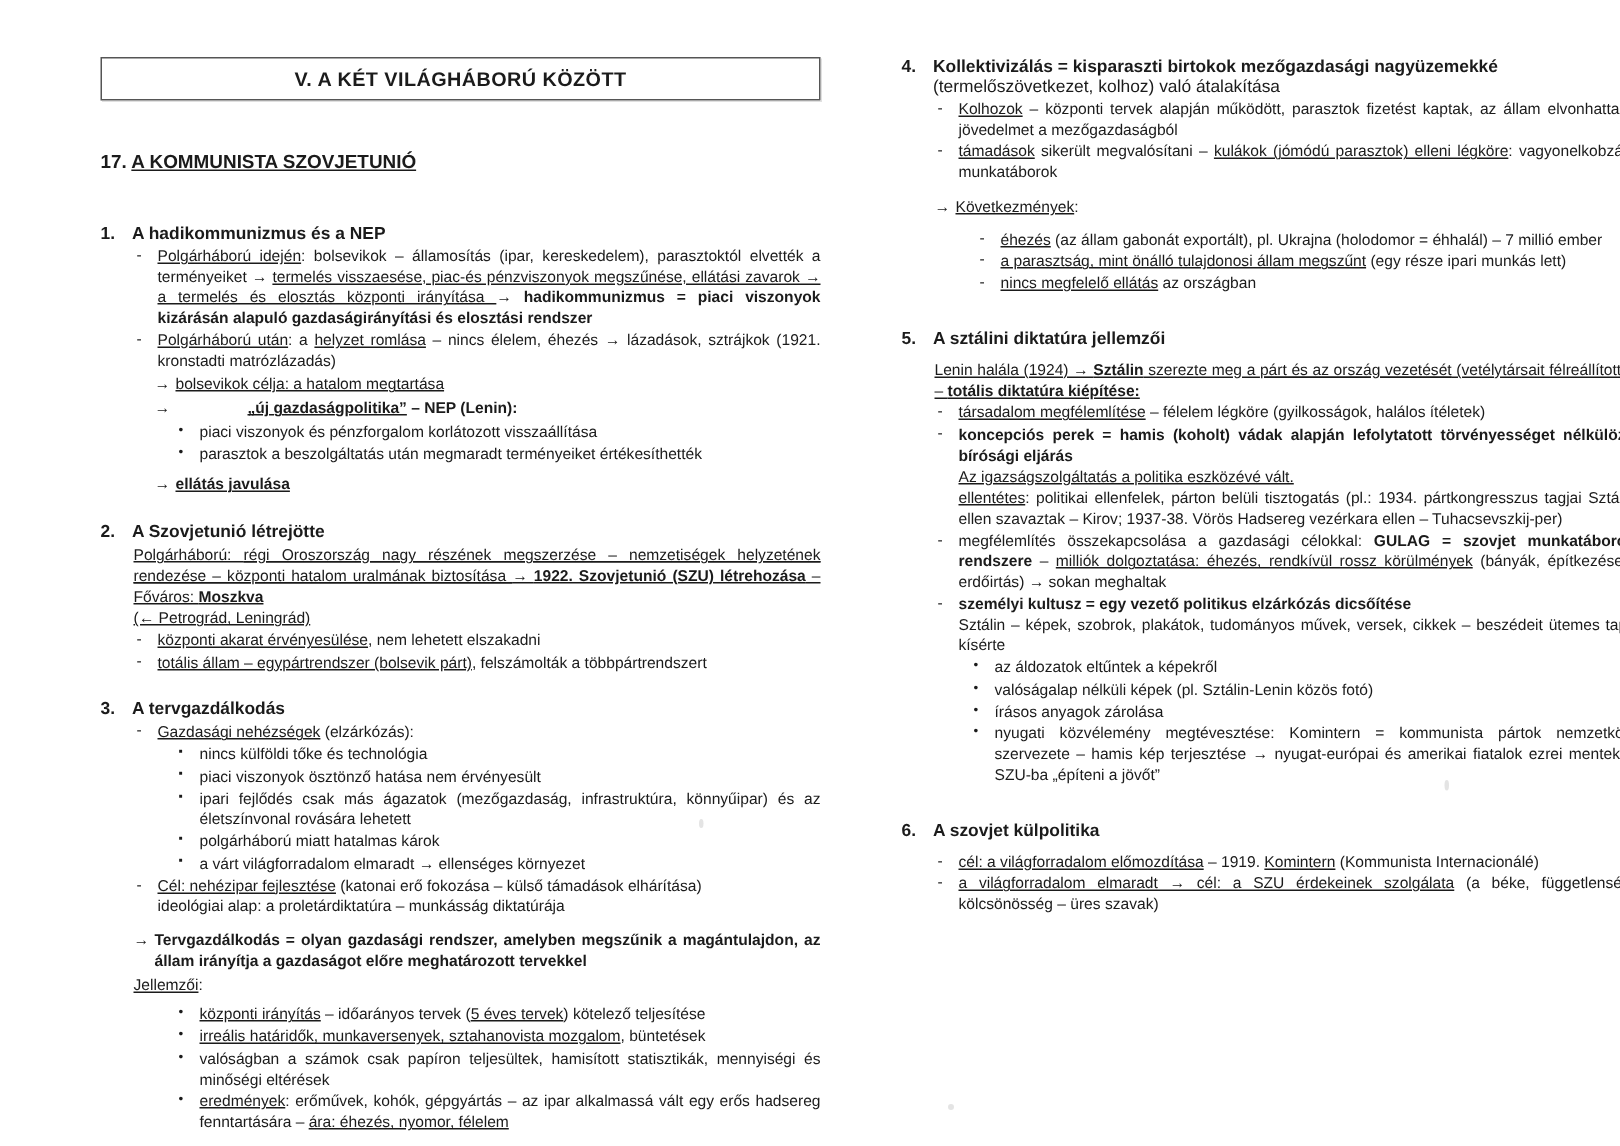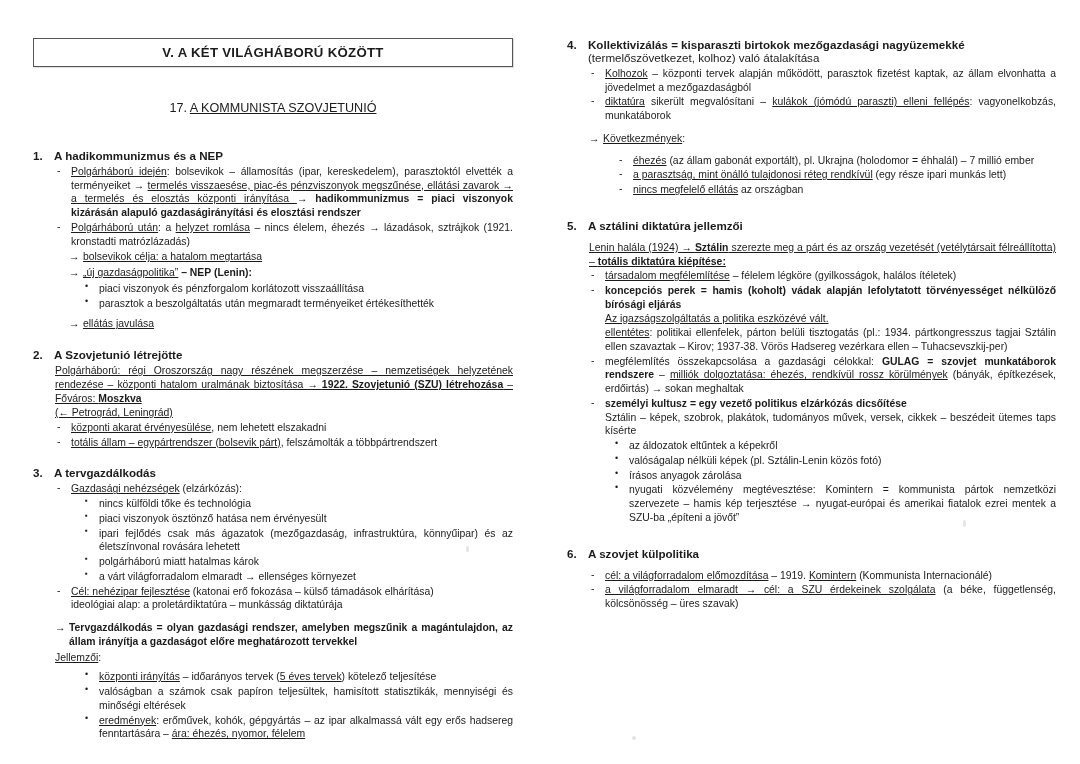--- a/index.html
+++ b/index.html
@@ -9,39 +9,39 @@
     background:#ffffff;
     font-family:"Liberation Sans", sans-serif;
     color:#1b1b1b;
     overflow:hidden;
     position:relative;
   }
   .page{
     position:absolute;inset:0;
     display:grid;
     grid-template-columns:537px 543px;
+    padding-left:34px;
   }
   .col{padding:0;position:relative;}
   .col-left{padding:38px 24px 0 33px;}
   .col-right{padding:38px 24px 0 30px;}
 
   
   .title-box{
     border:1.2px solid #555;
     height:27px;
     display:flex;align-items:center;justify-content:center;
     margin-bottom:34px;
     box-shadow:1px 1px 0 rgba(0,0,0,.12);
   }
   .title-box .t{
     font-weight:bold;font-size:13.2px;letter-spacing:.3px;
   }
   .doc-subtitle{
-    text-align:center;
-    font-weight:normal;font-size:12.6px;
+    font-weight:bold;font-size:12.6px;
     margin:0 0 34px 0;
   }
   .doc-subtitle .u{ text-decoration:underline; }
 
   
   .sec{margin:0 0 11px 0;}
   .sec-head{
     font-weight:bold;font-size:11.6px;
     display:flex;gap:7px;margin-bottom:3px;
   }
@@ -65,21 +65,21 @@
 
   .arrow-line{position:relative;padding-left:14px;margin:2px 0 2px 0;text-align:justify;}
   .arrow-line::before{content:"\2192";position:absolute;left:0;top:0;}
 
   .indent-1{margin-left:22px;}
   .indent-2{margin-left:36px;}
   .sub-line{margin:0 0 1px 0;text-align:justify;}
 
   .u{text-decoration:underline;}
   .b{font-weight:bold;}
-  .bu{font-weight:normal;text-decoration:underline;}
+  .bu{font-weight:bold;text-decoration:underline;margin-left:48px;}
   .spacer-s{height:6px;}
   .spacer-m{height:11px;}
 
   
   .speck{position:absolute;background:#c9c9c9;border-radius:50%;opacity:.5;}
 </style>
 </head>
 <body>
 
 <div class="page">
@@ -117,21 +117,21 @@
           <div class="arrow-line">
             <span class="bu">„új gazdaságpolitika”</span><span class="b"> – NEP (Lenin):</span>
           </div>
         </div>
 
         <ul class="lvl3">
           <li class="dot"><span>piaci viszonyok és pénzforgalom korlátozott visszaállítása</span></li>
           <li class="dot"><span>parasztok a beszolgáltatás után megmaradt terményeiket értékesíthették</span></li>
         </ul>
 
-        <div class="indent-2" style="margin-top:7px;">
+        <div class="indent-2" style="margin-top:7px;font-weight:bold;">
           <div class="arrow-line">
             <span class="u">ellátás javulása</span>
           </div>
         </div>
       </div>
     </div>
 
     <div class="spacer-s"></div>
 
     <div class="sec">
@@ -192,20 +192,23 @@
             <span class="u">Jellemzői</span><span>:</span>
           </div>
         </div>
 
         <div class="spacer-s"></div>
 
         <ul class="lvl3">
           <li class="dot">
             <span class="u">központi irányítás</span><span> – időarányos tervek (</span><span class="u">5 éves tervek</span><span>) kötelező teljesítése</span>
           </li>
+          <li class="dot">
+            <span class="u">irreális határidők, munkaversenyek, sztahanovista mozgalom</span><span>, büntetések</span>
+          </li>
           <li class="dot"><span>valóságban a számok csak papíron teljesültek, hamisított statisztikák, mennyiségi és minőségi eltérések</span></li>
           <li class="dot">
             <span class="u">eredmények</span><span>: erőművek, kohók, gépgyártás – az ipar alkalmassá vált egy erős hadsereg fenntartására – </span><span class="u">ára: éhezés, nyomor, félelem</span>
           </li>
         </ul>
       </div>
     </div>
   </div>
 
   <div class="col col-right">
@@ -216,40 +219,40 @@
         <span>
           <span class="b">Kollektivizálás = kisparaszti birtokok mezőgazdasági nagyüzemekké</span><span style="font-weight:normal"> (termelőszövetkezet, kolhoz) való átalakítása</span>
         </span>
       </div>
       <div class="sec-body">
         <ul class="lvl1">
           <li class="dash">
             <span class="u">Kolhozok</span><span> – központi tervek alapján működött, parasztok fizetést kaptak, az állam elvonhatta a jövedelmet a mezőgazdaságból</span>
           </li>
           <li class="dash">
-            <span class="u">diktatúra</span><span> sikerült megvalósítani – </span><span class="u">kulákok (jómódú paraszti) elleni fellépés</span><span>: vagyonelkobzás, munkatáborok</span>
+            <span class="u">támadások</span><span> sikerült megvalósítani – </span><span class="u">kulákok (jómódú parasztok) elleni légköre</span><span>: vagyonelkobzás, munkatáborok</span>
           </li>
         </ul>
 
         <div class="spacer-s"></div>
 
         <div class="indent-1">
           <div class="arrow-line">
             <span class="u">Következmények</span><span>:</span>
           </div>
         </div>
 
         <div class="spacer-s"></div>
 
         <ul class="lvl3">
           <li class="dash">
             <span class="u">éhezés</span><span> (az állam gabonát exportált), pl. Ukrajna (holodomor = éhhalál) – 7 millió ember</span>
           </li>
           <li class="dash">
-            <span class="u">a parasztság, mint önálló tulajdonosi réteg rendkívül</span><span> (egy része ipari munkás lett)</span>
+            <span class="u">a parasztság, mint önálló tulajdonosi állam megszűnt</span><span> (egy része ipari munkás lett)</span>
           </li>
           <li class="dash">
             <span class="u">nincs megfelelő ellátás</span><span> az országban</span>
           </li>
         </ul>
       </div>
     </div>
 
     <div class="spacer-m"></div>
 

